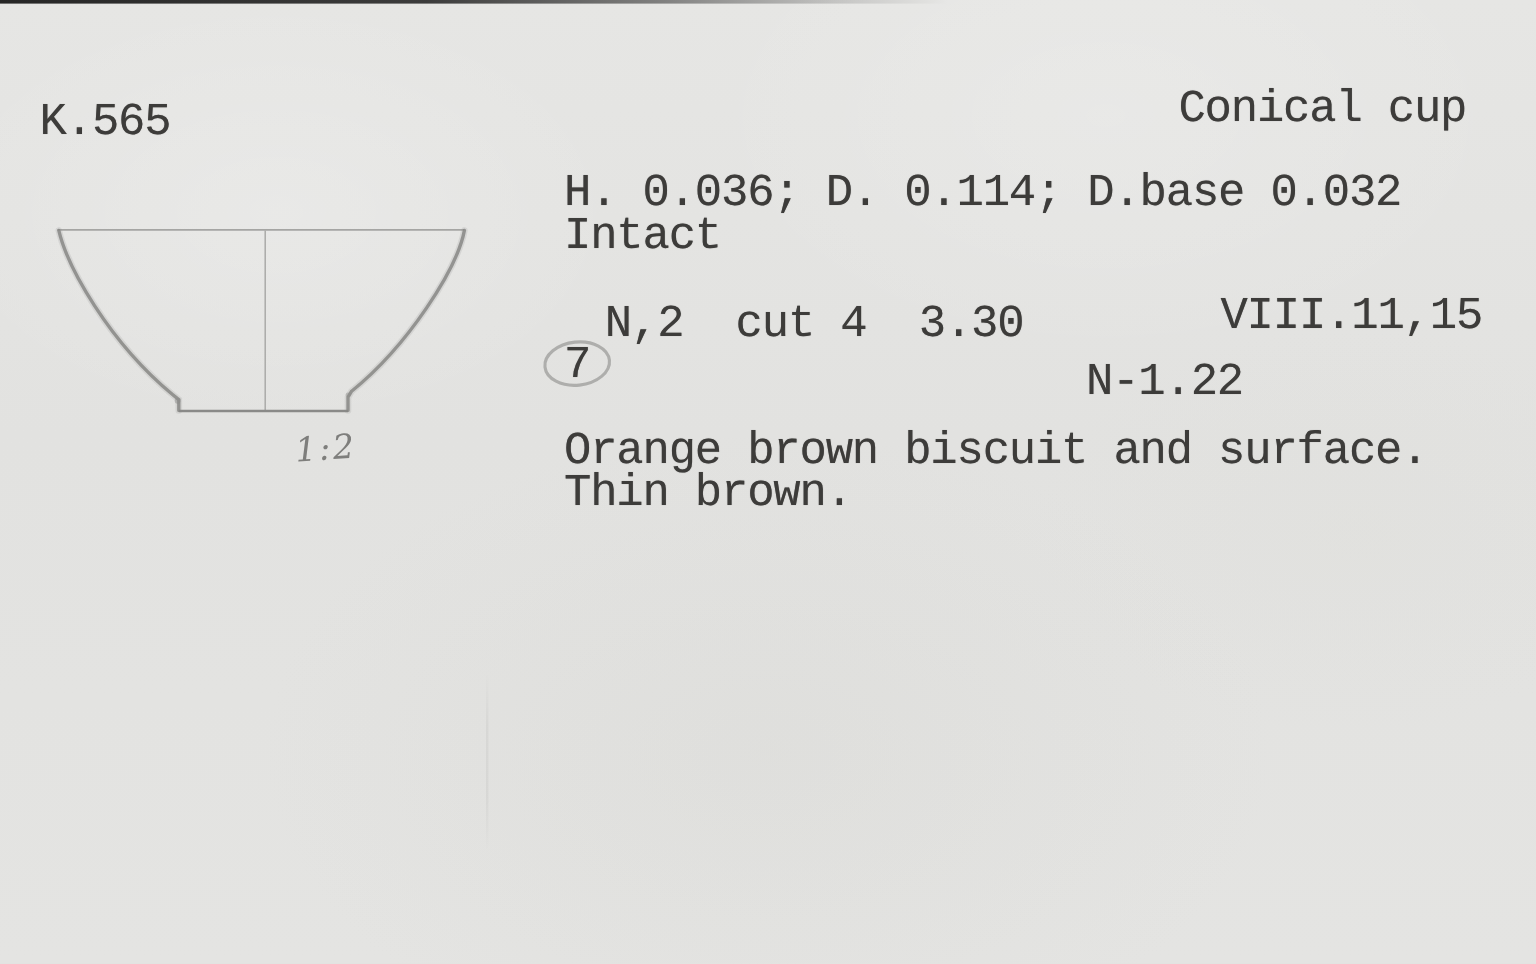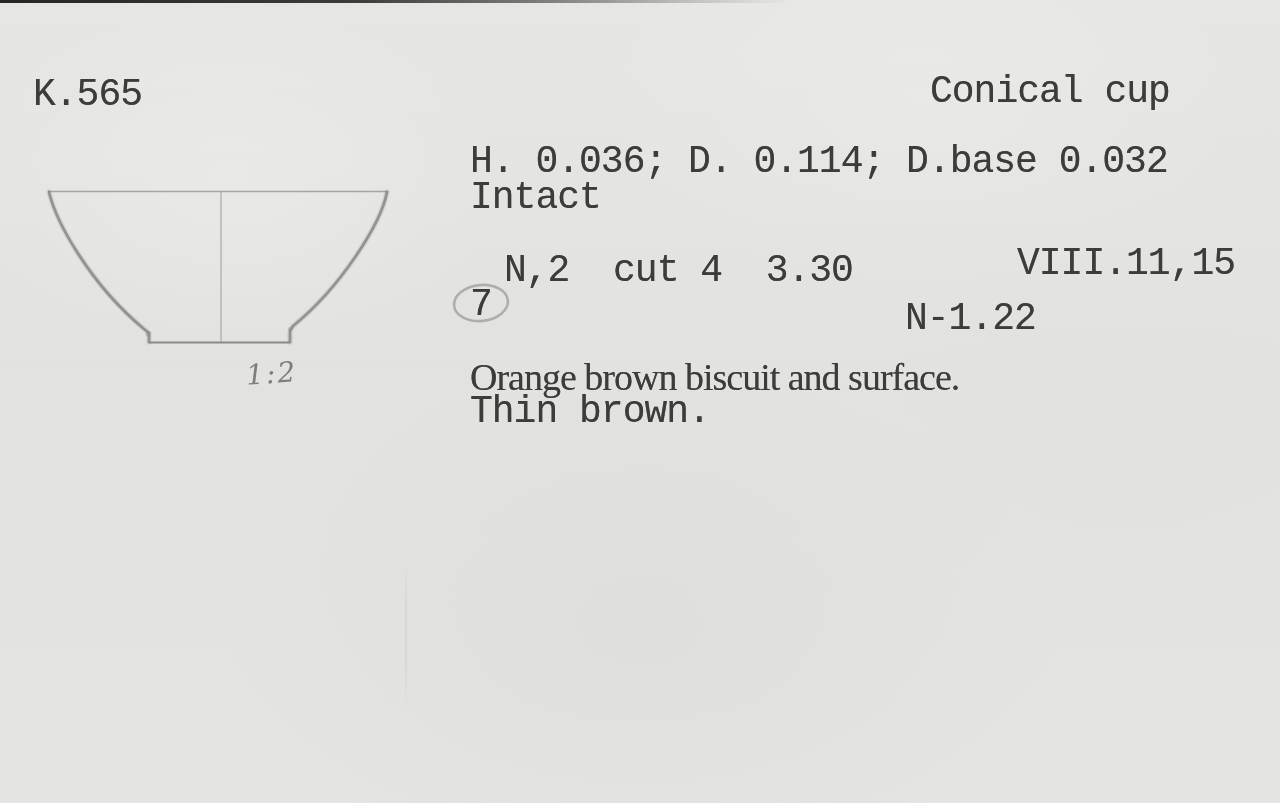--- a/index.html
+++ b/index.html
@@ -68,29 +68,29 @@
   }
   svg { position: absolute; }
 </style>
 </head>
 <body>
 
 <div class="paper"></div>
 <div class="top-edge"></div>
 <div class="crease"></div>
 
-<div class="tw" style="left:33px;  top:76px;">K.565</div>
-<div class="tw" style="left:930px; top:73px;text-align:right;">Conical cup</div>
+<div class="tw" style="left:33px;  top:84px;">K.565</div>
+<div class="tw" style="left:982px; top:73px;text-align:right;">Conical cup</div>
 <div class="tw" style="left:470px; top:143px;">H. 0.036; D. 0.114; D.base 0.032</div>
 <div class="tw" style="left:470px; top:179px;">Intact</div>
 <div class="tw" style="left:468px; top:252px;margin-left:36px;">N,2  cut 4  3.30</div>
 <div class="tw" style="left:1017px;top:245px;">VIII.11,15</div>
 <div class="tw" style="left:470px; top:286px;">7</div>
 <div class="tw" style="left:905px; top:288px;margin-top:12px;">N-1.22</div>
-<div class="tw" style="left:470px; top:358px;font-family:Liberation Serif, serif;">Orange brown biscuit and surface.</div>
+<div class="tw" style="left:470px; top:358px;">Orange brown biscuit and surface.</div>
 <div class="tw" style="left:470px; top:393px;">Thin brown.</div>
 
 <svg style="left:448px; top:279px;" width="68" height="50" viewBox="0 0 68 50">
   <ellipse cx="33" cy="24" rx="27" ry="18" fill="none" stroke="#a4a4a2" stroke-width="2.6" transform="rotate(-6 33 24)" opacity="0.85"></ellipse>
 </svg>
 
 <svg style="left:40px; top:182px;" width="356" height="170" viewBox="0 0 356 170">
 
   <path d="M 8 9.5 L 347 9.5" fill="none" stroke="#a5a5a3" stroke-width="1.4"></path>
 

